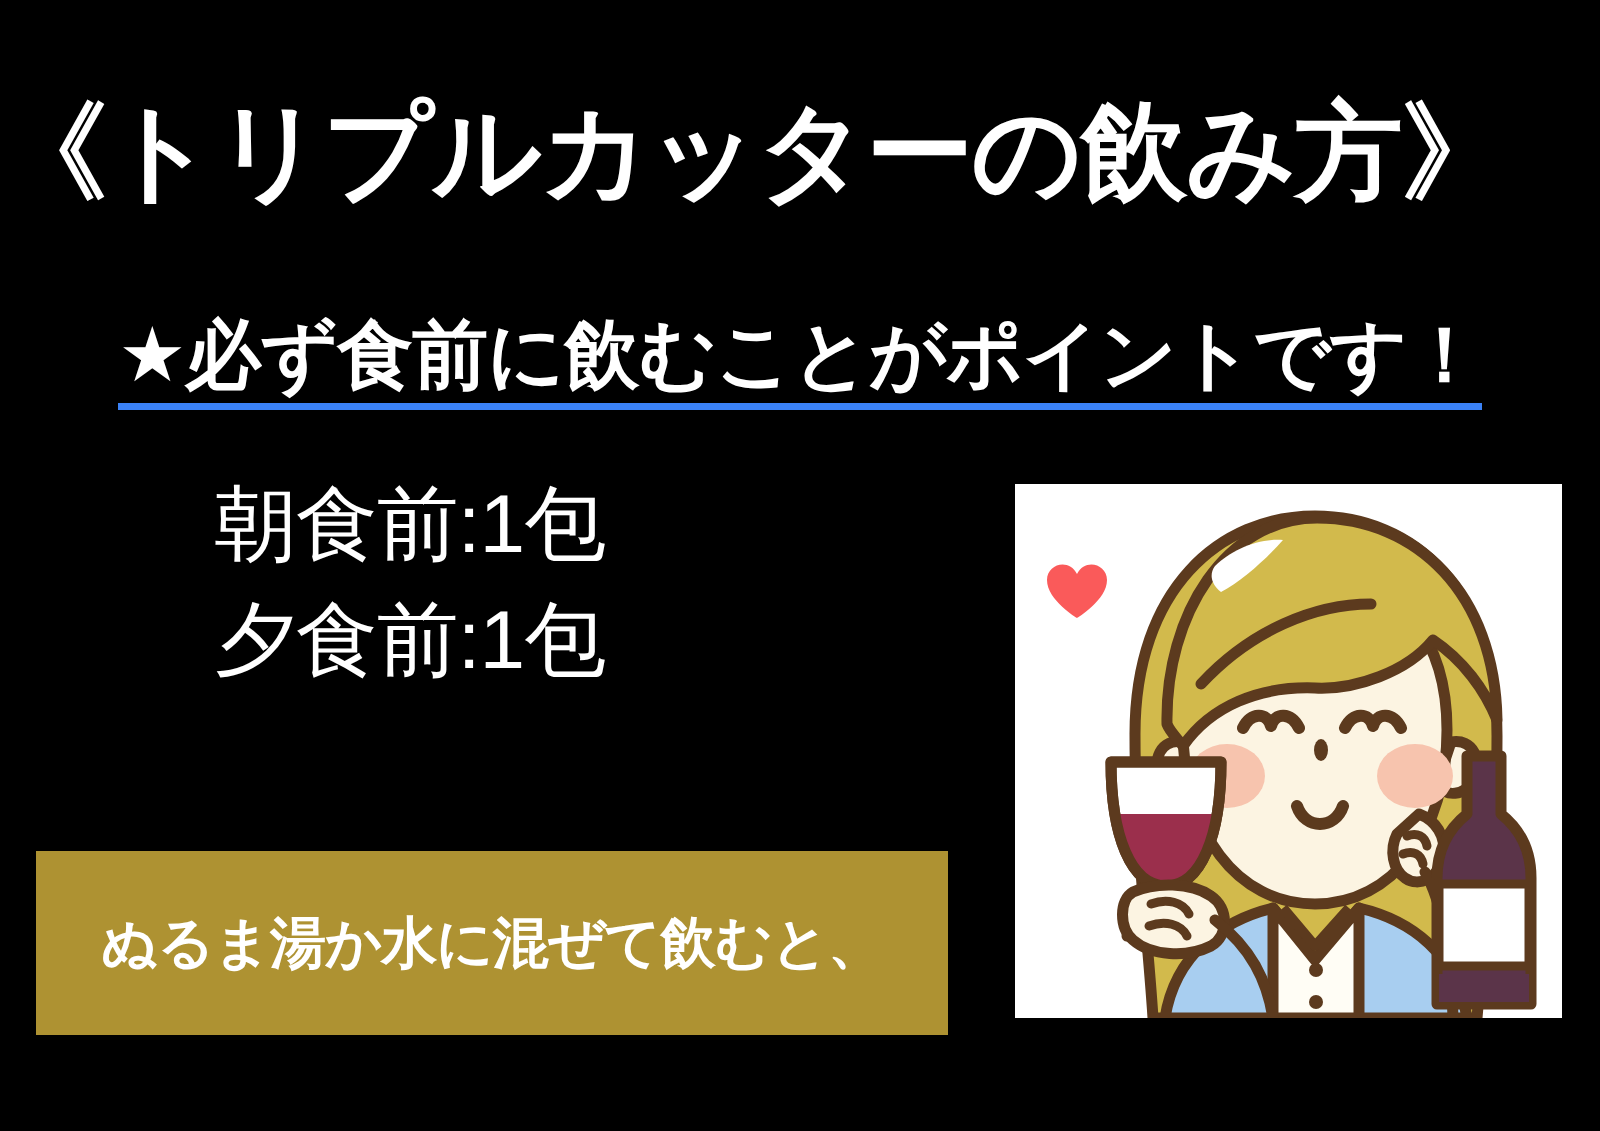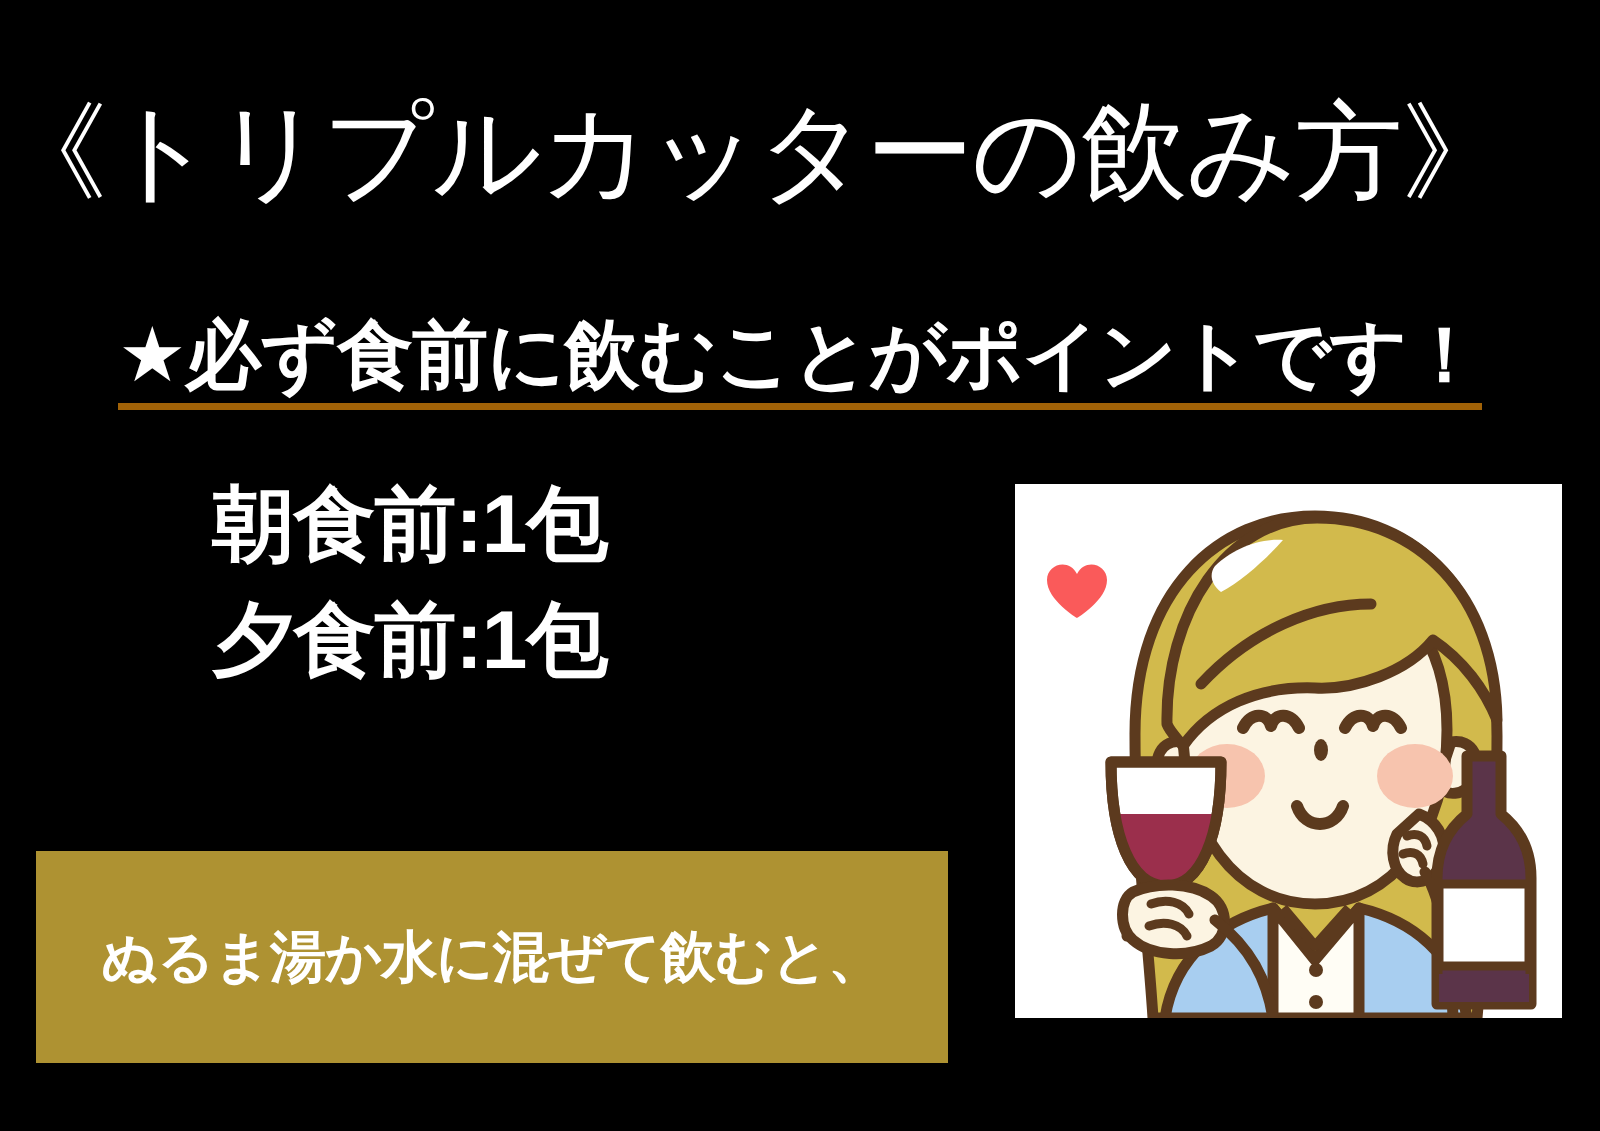--- a/index.html
+++ b/index.html
@@ -18,21 +18,21 @@
 
   
   .title {
     position: absolute;
     top: 92px;
     left: 0;
     width: 1328px;
     text-align: center;
     color: #ffffff;
     font-size: 108px;
-    font-weight: normal;
+    font-weight: bold;
     line-height: 1.12;
     letter-spacing: -2px;
     white-space: nowrap;
   }
 
   
   .subtitle-wrap {
     position: absolute;
     top: 312px;
     left: 0;
@@ -40,48 +40,48 @@
     text-align: center;
   }
   .subtitle {
     display: inline-block;
     color: #ffffff;
     font-size: 76px;
     font-weight: bold;
     line-height: 1.12;
     letter-spacing: -1px;
     white-space: nowrap;
-    border-bottom: 7px solid #a16207;
+    border-bottom: 7px solid #3b82f6;
     padding-bottom: 6px;
   }
 
   
   .dosage {
     position: absolute;
     top: 466px;
     left: 60px;
     width: 700px;
     text-align: center;
   }
   .dosage-line {
     color: #ffffff;
     font-size: 82px;
-    font-weight: bold;
+    font-weight: normal;
     line-height: 1.41;
     letter-spacing: -1px;
     white-space: nowrap;
   }
 
   
   .note-box {
     position: absolute;
     left: 36px;
     top: 851px;
     width: 912px;
-    height: 212px;
+    height: 184px;
     background: #AE9232;
     display: flex;
     flex-direction: column;
     align-items: center;
     justify-content: center;
   }
   .note-line {
     color: #ffffff;
     font-size: 56px;
     font-weight: bold;

